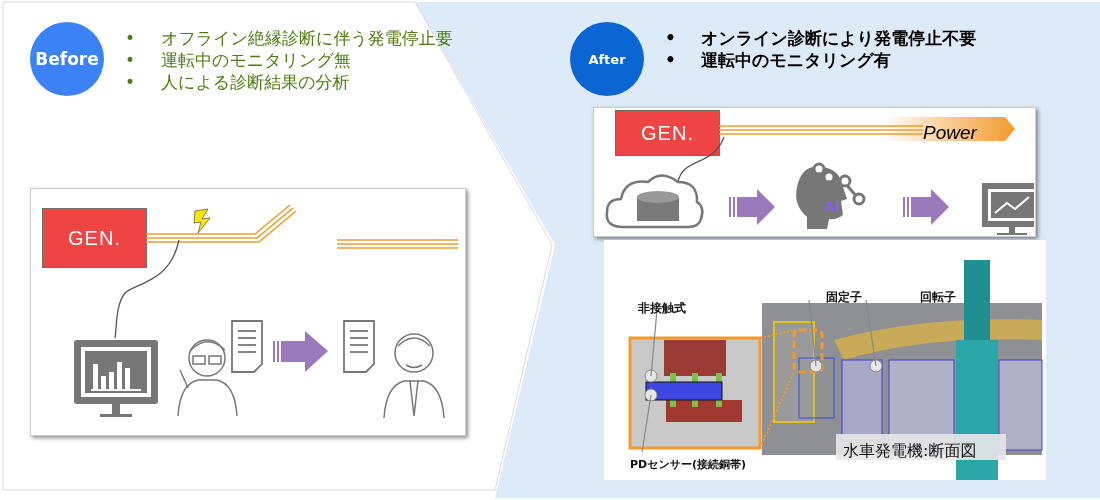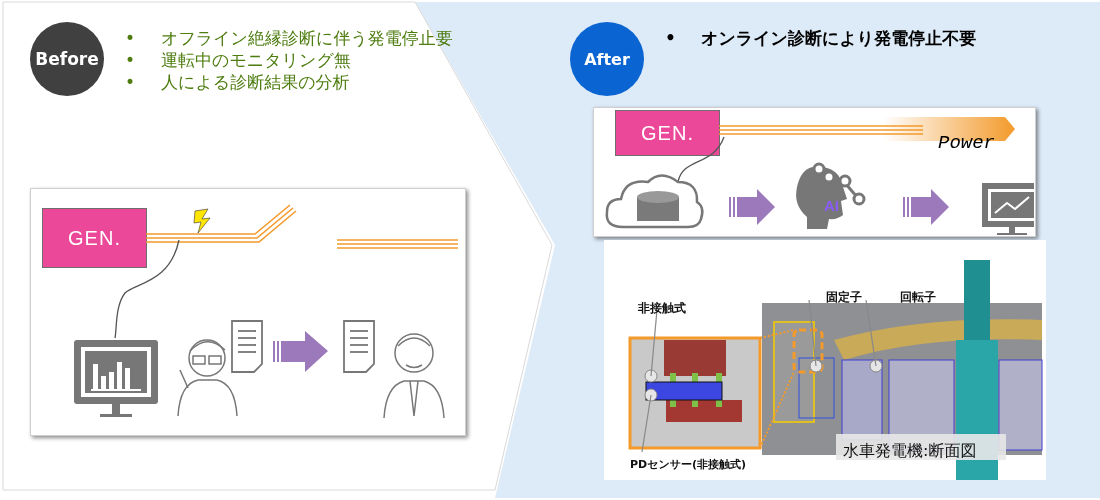--- a/index.html
+++ b/index.html
@@ -1,28 +1,28 @@
 <!DOCTYPE html>
 <html><head>
 <meta charset="utf-8">
 <style>
   html,body{margin:0;padding:0;}
   body{width:1100px;height:500px;position:relative;overflow:hidden;background:#ffffff;font-family:"DejaVu Sans",sans-serif;}
   .after-bg{position:absolute;left:0;top:0;width:1100px;height:500px;}
   .abs{position:absolute;}
   .circle{position:absolute;border-radius:50%;color:#fff;font-weight:bold;display:flex;align-items:center;justify-content:center;font-family:"DejaVu Sans",sans-serif;}
-  .before-circle{left:30px;top:22px;width:74px;height:74px;background:#404040;font-size:17px;}
-  .after-circle{left:570px;top:22px;width:74px;height:74px;background:#0a64d2;font-size:16px;}
+  .before-circle{left:30px;top:22px;width:74px;height:74px;background:#3b82f6;font-size:17px;}
+  .after-circle{left:570px;top:22px;width:74px;height:74px;background:#0a64d2;font-size:13px;}
   .bullets{position:absolute;margin:0;padding:0;list-style:none;}
   .bullets li{position:relative;padding-left:36px;line-height:22px;}
   .bullets li::before{content:"•";position:absolute;left:0;}
   .before-bullets{left:125px;top:27px;color:#4d7c0f;font-size:17px;}
   .after-bullets{left:665px;top:27px;color:#000;font-size:17px;font-weight:bold;}
   .panel{position:absolute;background:#fff;box-shadow:2px 2px 4px rgba(0,0,0,0.45);border:1px solid #cfcfcf;}
-  .gen{position:absolute;background:#ec4899;border:1px solid #6e6e6e;color:#fff;display:flex;align-items:center;justify-content:center;font-size:20px;font-family:"Liberation Sans",sans-serif;letter-spacing:1px;}
+  .gen{position:absolute;background:#ef4444;border:1px solid #6e6e6e;color:#fff;display:flex;align-items:center;justify-content:center;font-size:20px;font-family:"Liberation Sans",sans-serif;letter-spacing:1px;}
   .lbl{position:absolute;font-size:12px;font-weight:bold;color:#111;white-space:nowrap;}
 </style>
 </head>
 <body>
 
 <svg class="after-bg" width="1100" height="500">
   <rect x="0" y="0" width="1100" height="500" fill="#ffffff"></rect>
   <polygon points="415,2 1100,2 1100,498 495,498 555,245" fill="#ddeaf7"></polygon>
   <polygon points="3,2 415,2 552,245 495,490 3,490" fill="#ffffff" stroke="#d9d9d9" stroke-width="1"></polygon>
 </svg>
@@ -95,20 +95,21 @@
       <path d="M368,158 Q384,142 400,158"></path>
     <path d="M376,177 Q384,182 392,177"></path>
     <path d="M354,230 Q356,198 374,193 L394,193 Q412,198 414,230"></path>
       <path d="M380,193 L384,228 L388,193"></path>
   </g>
 </svg>
 
 <div class="circle after-circle">After</div>
 <ul class="bullets after-bullets">
   <li>オンライン診断により発電停止不要</li>
+  <li>運転中のモニタリング有</li>
 </ul>
 
 <div class="panel" style="left:593px;top:107px;width:441px;height:128px;"></div>
 <div class="gen" style="left:615px;top:110px;width:103px;height:44px;">
     <span>GEN.</span>
   </div>
 <svg class="abs" style="left:593px;top:107px;" width="441" height="128">
   <defs>
     <linearGradient id="pg" x1="0" x2="1">
         <stop offset="0" stop-color="#f39a2b" stop-opacity="0"></stop>
@@ -152,21 +153,21 @@
   </g>
   <g>
     <rect x="389" y="76" width="62" height="44" fill="#777"></rect>
       <rect x="395" y="82" width="50" height="32" fill="#fff"></rect>
     <rect x="398" y="85" width="44" height="26" fill="#777"></rect>
     <polyline points="402,106 414,96 422,102 436,90" stroke="#fff" stroke-width="2" fill="none"></polyline>
     <rect x="416" y="120" width="6" height="6" fill="#777"></rect>
       <rect x="404" y="126" width="30" height="2" fill="#777"></rect>
   </g>
 </svg>
-<div class="abs" style="left:923px;top:132px;font-size:19px;font-style:italic;color:#000;font-family:Liberation Mono, monospace;margin-left:15px;">Power</div>
+<div class="abs" style="left:923px;top:122px;font-size:19px;font-style:italic;color:#000;font-family:Liberation Sans, sans-serif;">Power</div>
 <div class="abs" style="left:647px;top:207px;font-size:10px;color:#fff;font-family:'Liberation Sans',sans-serif;margin-left:32px;">Data</div>
 <div class="abs" style="left:824px;top:197px;font-size:15px;color:#8b5cf6;font-weight:bold;font-family:'Liberation Sans',sans-serif;">AI</div>
 
 <div class="abs" style="left:604px;top:240px;width:442px;height:240px;background:#fff;"></div>
 <svg class="abs" style="left:604px;top:240px;" width="442" height="240">
   <rect x="158" y="63" width="280" height="152" fill="#8f9093"></rect>
   <rect x="170" y="82" width="40" height="100" fill="#9a9a9a" stroke="#e0c020" stroke-width="2"></rect>
   <rect x="195" y="118" width="35" height="60" fill="none" stroke="#3050e0" stroke-width="1"></rect>
   <path d="M230,100 Q320,75 438,80 L438,100 Q320,95 240,120 Z" fill="#c8aa58"></path>
   <rect x="238" y="120" width="40" height="80" fill="#a8a8c8" stroke="#4040d0" stroke-width="1"></rect>
@@ -193,15 +194,15 @@
   <g stroke="#888" stroke-width="1.2">
     <line x1="47" y1="136" x2="53" y2="70"></line>
       <line x1="47" y1="155" x2="38" y2="212"></line>
       <line x1="212" y1="126" x2="205" y2="60"></line>
       <line x1="272" y1="126" x2="262" y2="60"></line>
   </g>
   <rect x="232" y="194" width="170" height="26" fill="#e8e8e8" opacity="0.9"></rect>
 </svg>
 <div class="lbl" style="left:638px;top:300px;">非接触式</div>
 <div class="lbl" style="left:826px;top:289px;">固定子</div>
-<div class="lbl" style="left:900px;top:289px;font-family:Liberation Mono, monospace;">回転子</div>
-<div class="lbl" style="left:630px;top:457px;font-size:11px;">PDセンサー(非接触式)</div>
+<div class="lbl" style="left:920px;top:289px;font-family:Liberation Mono, monospace;">回転子</div>
+<div class="lbl" style="left:630px;top:457px;font-size:11px;">PDセンサー(接続銅帯)</div>
 <div class="lbl" style="left:843px;top:441px;font-weight:normal;font-size:16px;">水車発電機:断面図</div>
 
 </body></html>

